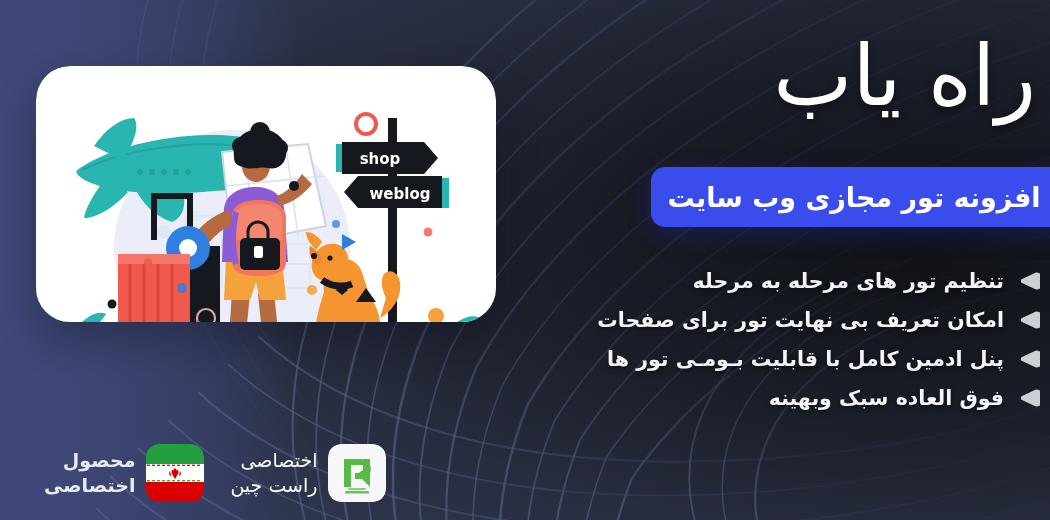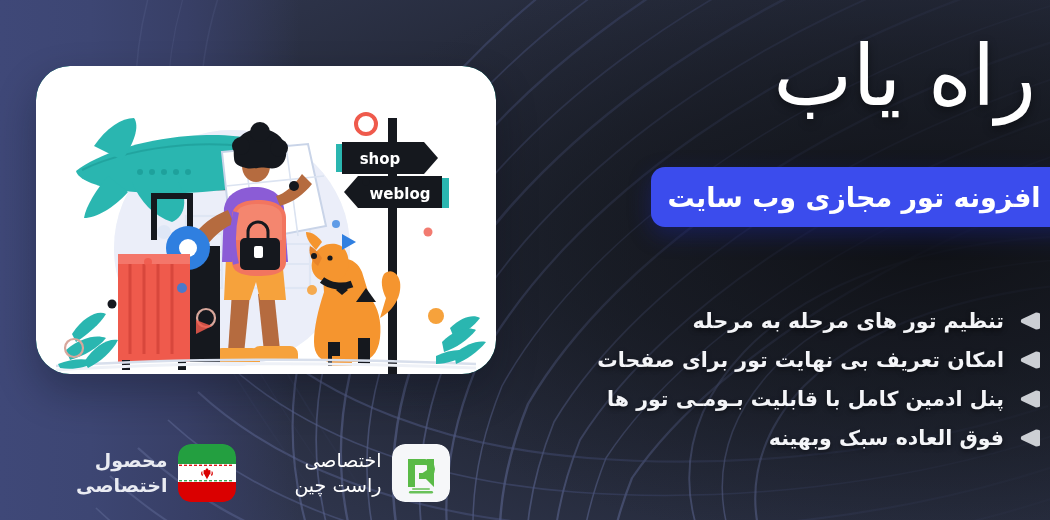--- a/index.html
+++ b/index.html
@@ -20,21 +20,21 @@
   }
   .bg-left-wash{
     position:absolute; left:0; top:0; width:300px; height:520px;
     background:linear-gradient(90deg,#3f4878 0%,#3d4673 30%,#383f66 62%,rgba(48,54,84,0) 100%);
   }
   .swirls { position:absolute; inset:0; }
   .swirls svg { width:100%; height:100%; display:block; }
 
   
   .illus-card{
-    position:absolute; left:36px; top:66px; width:460px; height:308px;
+    position:absolute; left:36px; top:66px; width:460px; height:256px;
     background:#0f766e; border-radius:34px; overflow:hidden;
     box-shadow:0 18px 40px rgba(10,12,24,.32);
   }
   .illus-card svg{ display:block; width:460px; height:308px; }
 
   
   .title{
     position:absolute; right:14px; top:34px;
     width:420px; text-align:right;
     color:#ffffff; font-size:84px; line-height:1.02;
@@ -49,21 +49,21 @@
     display:flex; align-items:center; justify-content:center;
     box-shadow:0 8px 22px rgba(30,40,180,.35);
   }
   .subtitle-bar .txt{
     color:#ffffff; font-size:27px; font-weight:700; direction:rtl;
     white-space:nowrap; letter-spacing:-.5px; padding-right:14px;
   }
 
   .features{
     position:absolute; right:10px; top:268px; width:560px;
-    display:flex; flex-direction:column; gap:13px; align-items:flex-end;margin-top:40px;
+    display:flex; flex-direction:column; gap:13px; align-items:flex-end;
   }
   .feature{
     display:flex; align-items:center; gap:10px; direction:rtl;
   }
   .feature .label{
     color:#f4f5f8; font-size:20.5px; font-weight:700; direction:rtl;
     white-space:nowrap; text-shadow:0 2px 5px rgba(0,0,0,.5);
   }
   .bullet{ width:26px; height:26px; flex:0 0 26px; }
   .bullet svg{ display:block; width:26px; height:26px; }
@@ -71,21 +71,21 @@
   
   .badges{
     position:absolute; left:44px; bottom:18px;
     display:flex; align-items:center; gap:26px; direction:rtl;
   }
   .badge{ display:flex; align-items:center; gap:11px; direction:rtl; }
   .badge .mark{ width:58px; height:58px; flex:0 0 58px; border-radius:13px; overflow:hidden; }
   .badge .mark svg{ display:block; width:58px; height:58px; }
   .badge .cap{
     color:#e9ebf2; font-size:19px; font-weight:700; line-height:1.32;
-    direction:rtl; text-align:right; white-space:nowrap;margin-left:32px;
+    direction:rtl; text-align:right; white-space:nowrap;
   }
   .badge .cap.light{ font-weight:400; color:#ffffff; }
   .badge .cap span{ display:block; }
 </style>
 </head>
 <body>
 
 <div id="stage">
 
   <div class="bg-base"></div>

